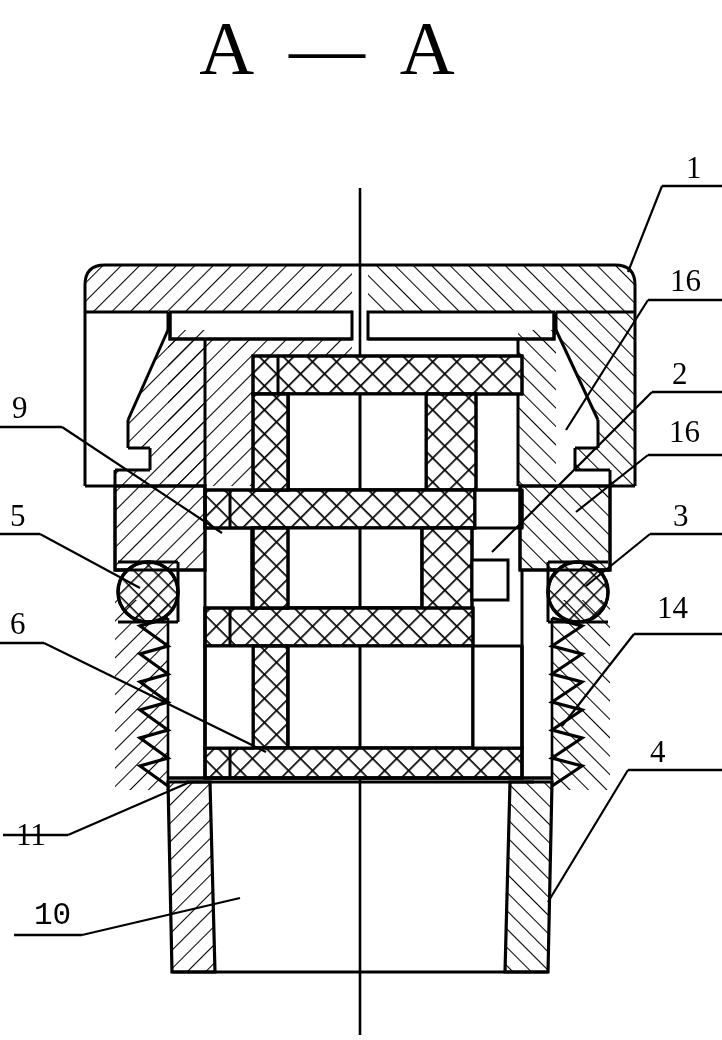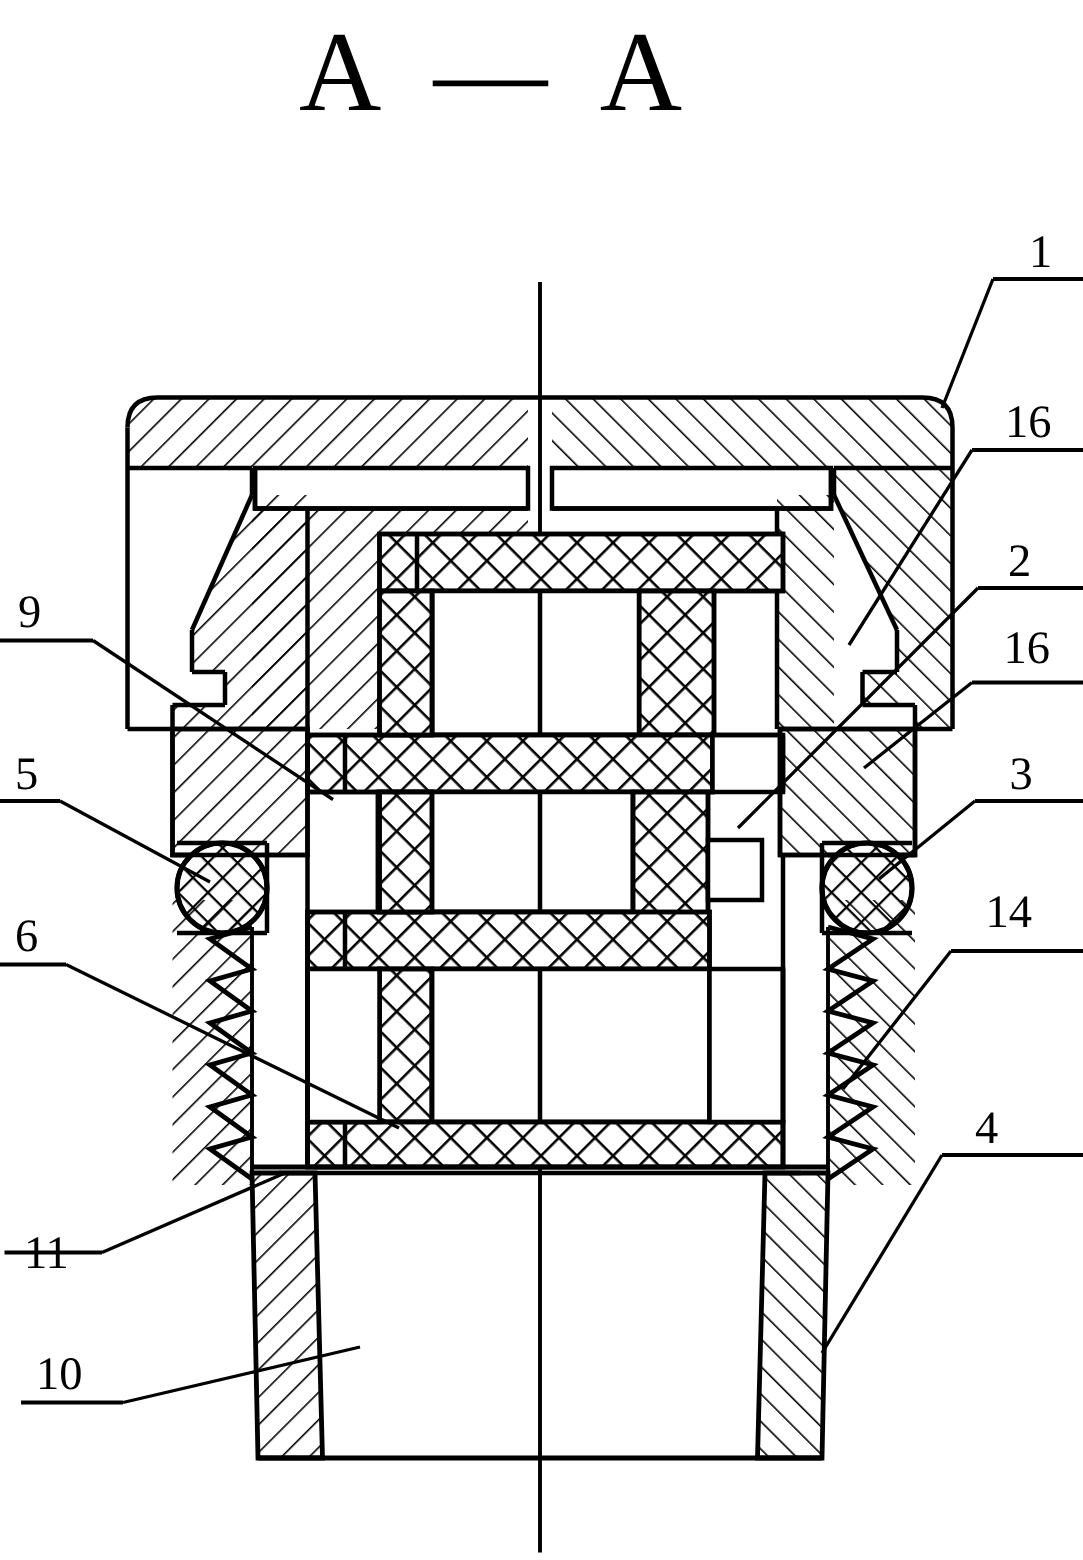--- a/index.html
+++ b/index.html
@@ -360,16 +360,16 @@
       <div class="lbl" style="left: 670px; top: 265px;">16</div>
       <div class="lbl" style="left: 672px; top: 358px;">2</div>
       <div class="lbl" style="left: 669px; top: 416px;">16</div>
       <div class="lbl" style="left: 673px; top: 500px;">3</div>
       <div class="lbl" style="left: 657px; top: 592px;">14</div>
       <div class="lbl" style="left: 650px; top: 736px;">4</div>
       <div class="lbl" style="left: 12px; top: 392px;">9</div>
       <div class="lbl" style="left: 10px; top: 500px;">5</div>
       <div class="lbl" style="left: 10px; top: 608px;">6</div>
       <div class="lbl" style="left: 16px; top: 800px; margin-top: 19px;">11</div>
-      <div class="lbl" style="left: 24px; top: 900px;">10</div>
+      <div class="lbl" style="left: 34px; top: 900px; font-family: Liberation Mono, monospace;">10</div>
     </div>
 
 </div>
 
 </body></html>

